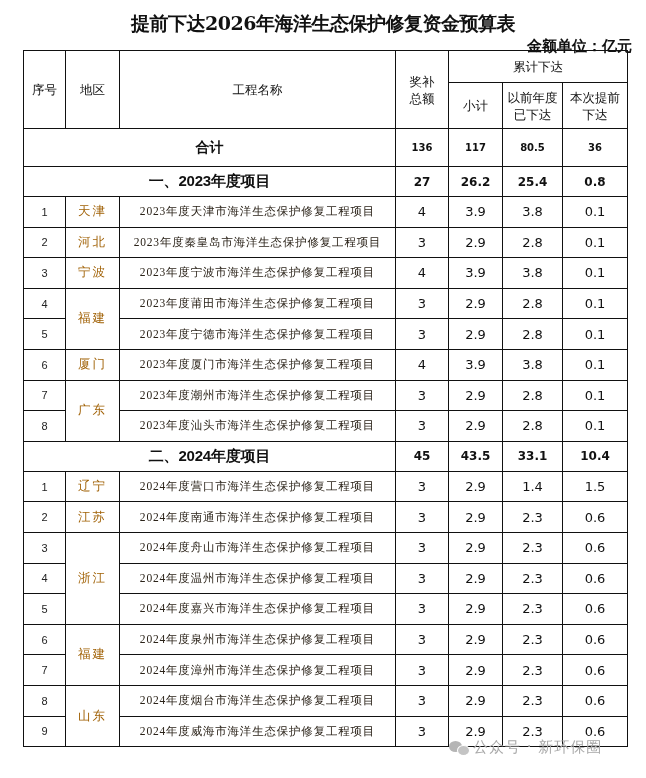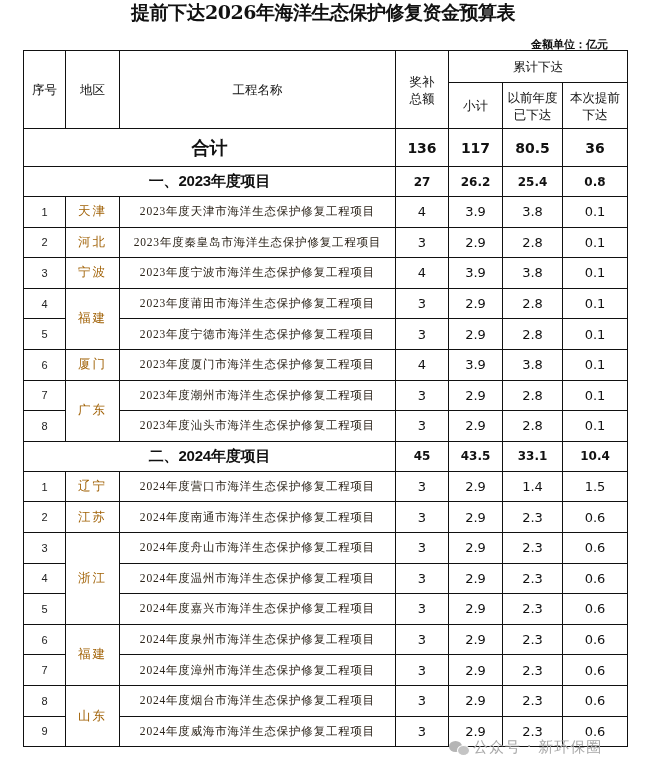--- a/index.html
+++ b/index.html
@@ -1,30 +1,30 @@
 <!DOCTYPE html>
 <html><head>
 <meta charset="utf-8">
 <style>
   html, body { margin: 0; padding: 0; background: #ffffff; }
   body { width: 646px; height: 778px; position: relative; overflow: hidden;
          font-family: "DejaVu Sans", sans-serif; color: #111; }
-  .title { position: absolute; left: 0; top: 0; width: 646px; text-align: center;
+  .title { position: absolute; left: 0; top: 11px; width: 646px; text-align: center;
            font-family: "DejaVu Serif", serif; font-weight: bold; font-size: 19px;
            letter-spacing: -0.5px; color: #111; }
-  .unit { position: absolute; right: 38px; top: 37px; font-size: 11px; font-weight: bold; color: #111; }
+  .unit { position: absolute; right: 14px; top: 37px; font-size: 15px; font-weight: bold; color: #111; }
   table { position: absolute; left: 23px; top: 50px; border-collapse: collapse; table-layout: fixed;
           width: 604px; }
   td, th { border: 1.3px solid #111; text-align: center; vertical-align: middle; padding: 0;
            font-weight: normal; overflow: hidden; white-space: nowrap; }
   th { font-size: 12.5px; color: #111; line-height: 17px; }
   .hdr1 td, .hdr1 th { height: 31px; margin-top: 42px; }
   .hdr2 th { height: 45px; }
-  .total td { height: 37px; font-weight: bold; font-size: 14px; }
-  .total .lbl { font-size: 18px; }
+  .total td { height: 37px; font-weight: bold; font-size: 10px; }
+  .total .lbl { font-size: 14px; }
   .section td { height: 29px; font-weight: bold; font-size: 12px; }
   .section .lbl { font-family: Liberation Sans, sans-serif; font-size: 15px; letter-spacing: -0.2px; }
   .row td { height: 29.6px; font-size: 12.5px; }
   .row .seq { font-size: 11px; font-family: "Liberation Sans Narrow", "Liberation Sans", sans-serif; color: #222; }
   .row .region { font-family: "DejaVu Serif", serif; font-size: 12.5px; letter-spacing: 2px; color: #a16207; }
   .row .proj { font-family: Liberation Serif, serif; font-size: 11.5px; letter-spacing: 0.8px; color: #2a2218; }
   .row .num { font-size: 13px; color: #111; }
   .watermark { position: absolute; left: 449px; top: 738px; font-size: 15px; color: #a8a8a8;
                display: flex; align-items: center; gap: 4px; letter-spacing: 1px; justify-content: space-between; }
   .wechat-icon { width: 20px; height: 16px; position: relative; }

